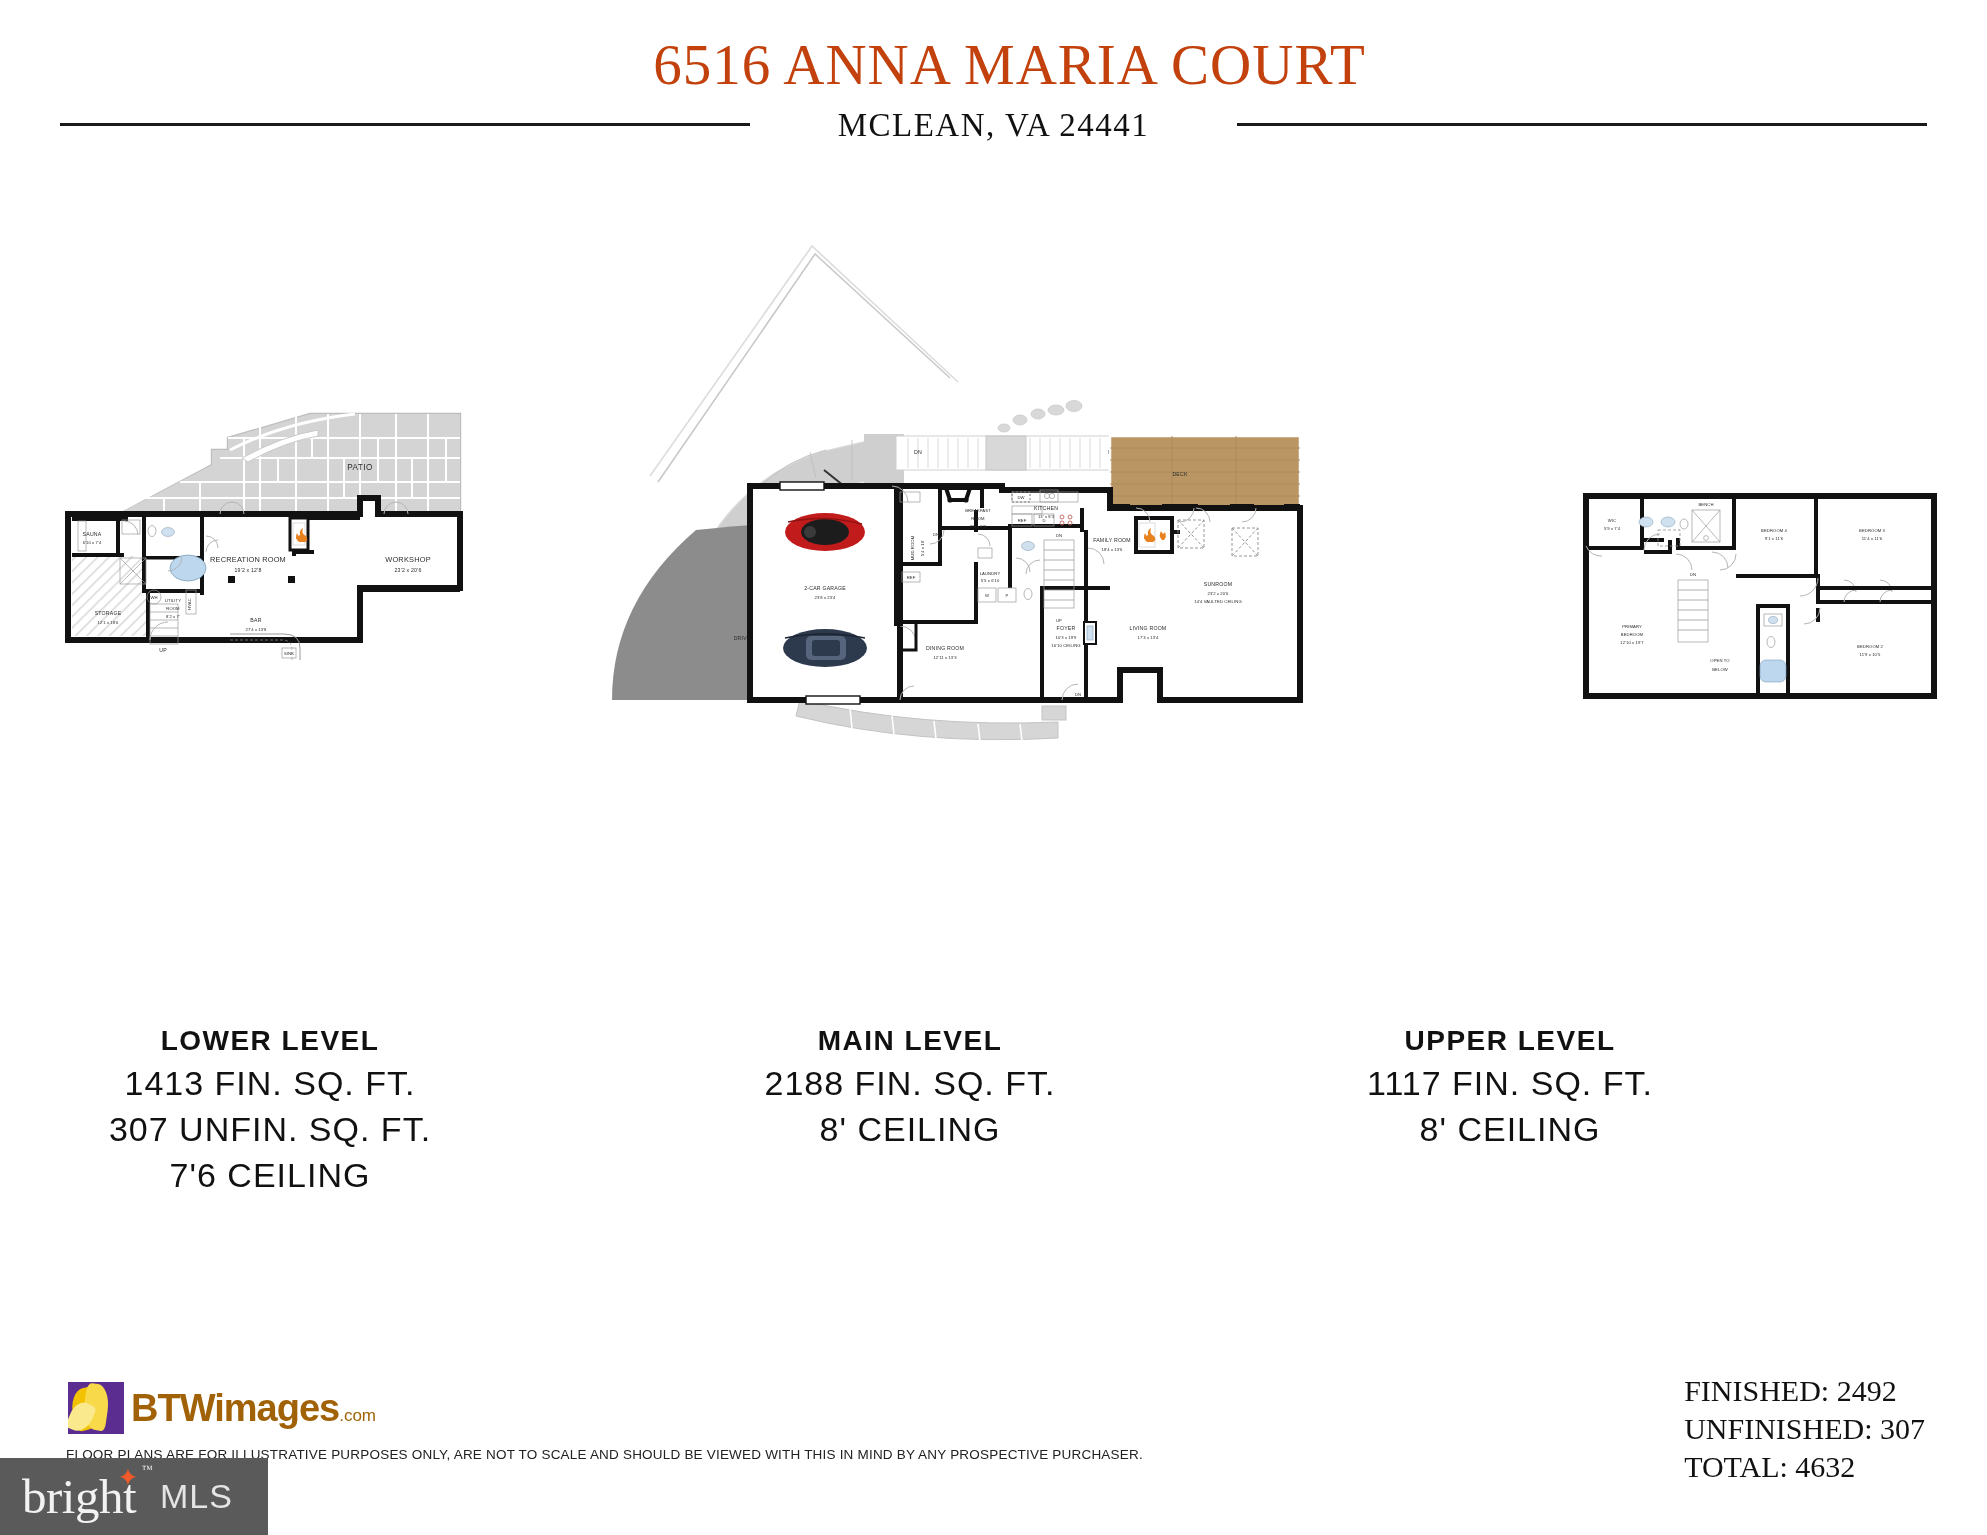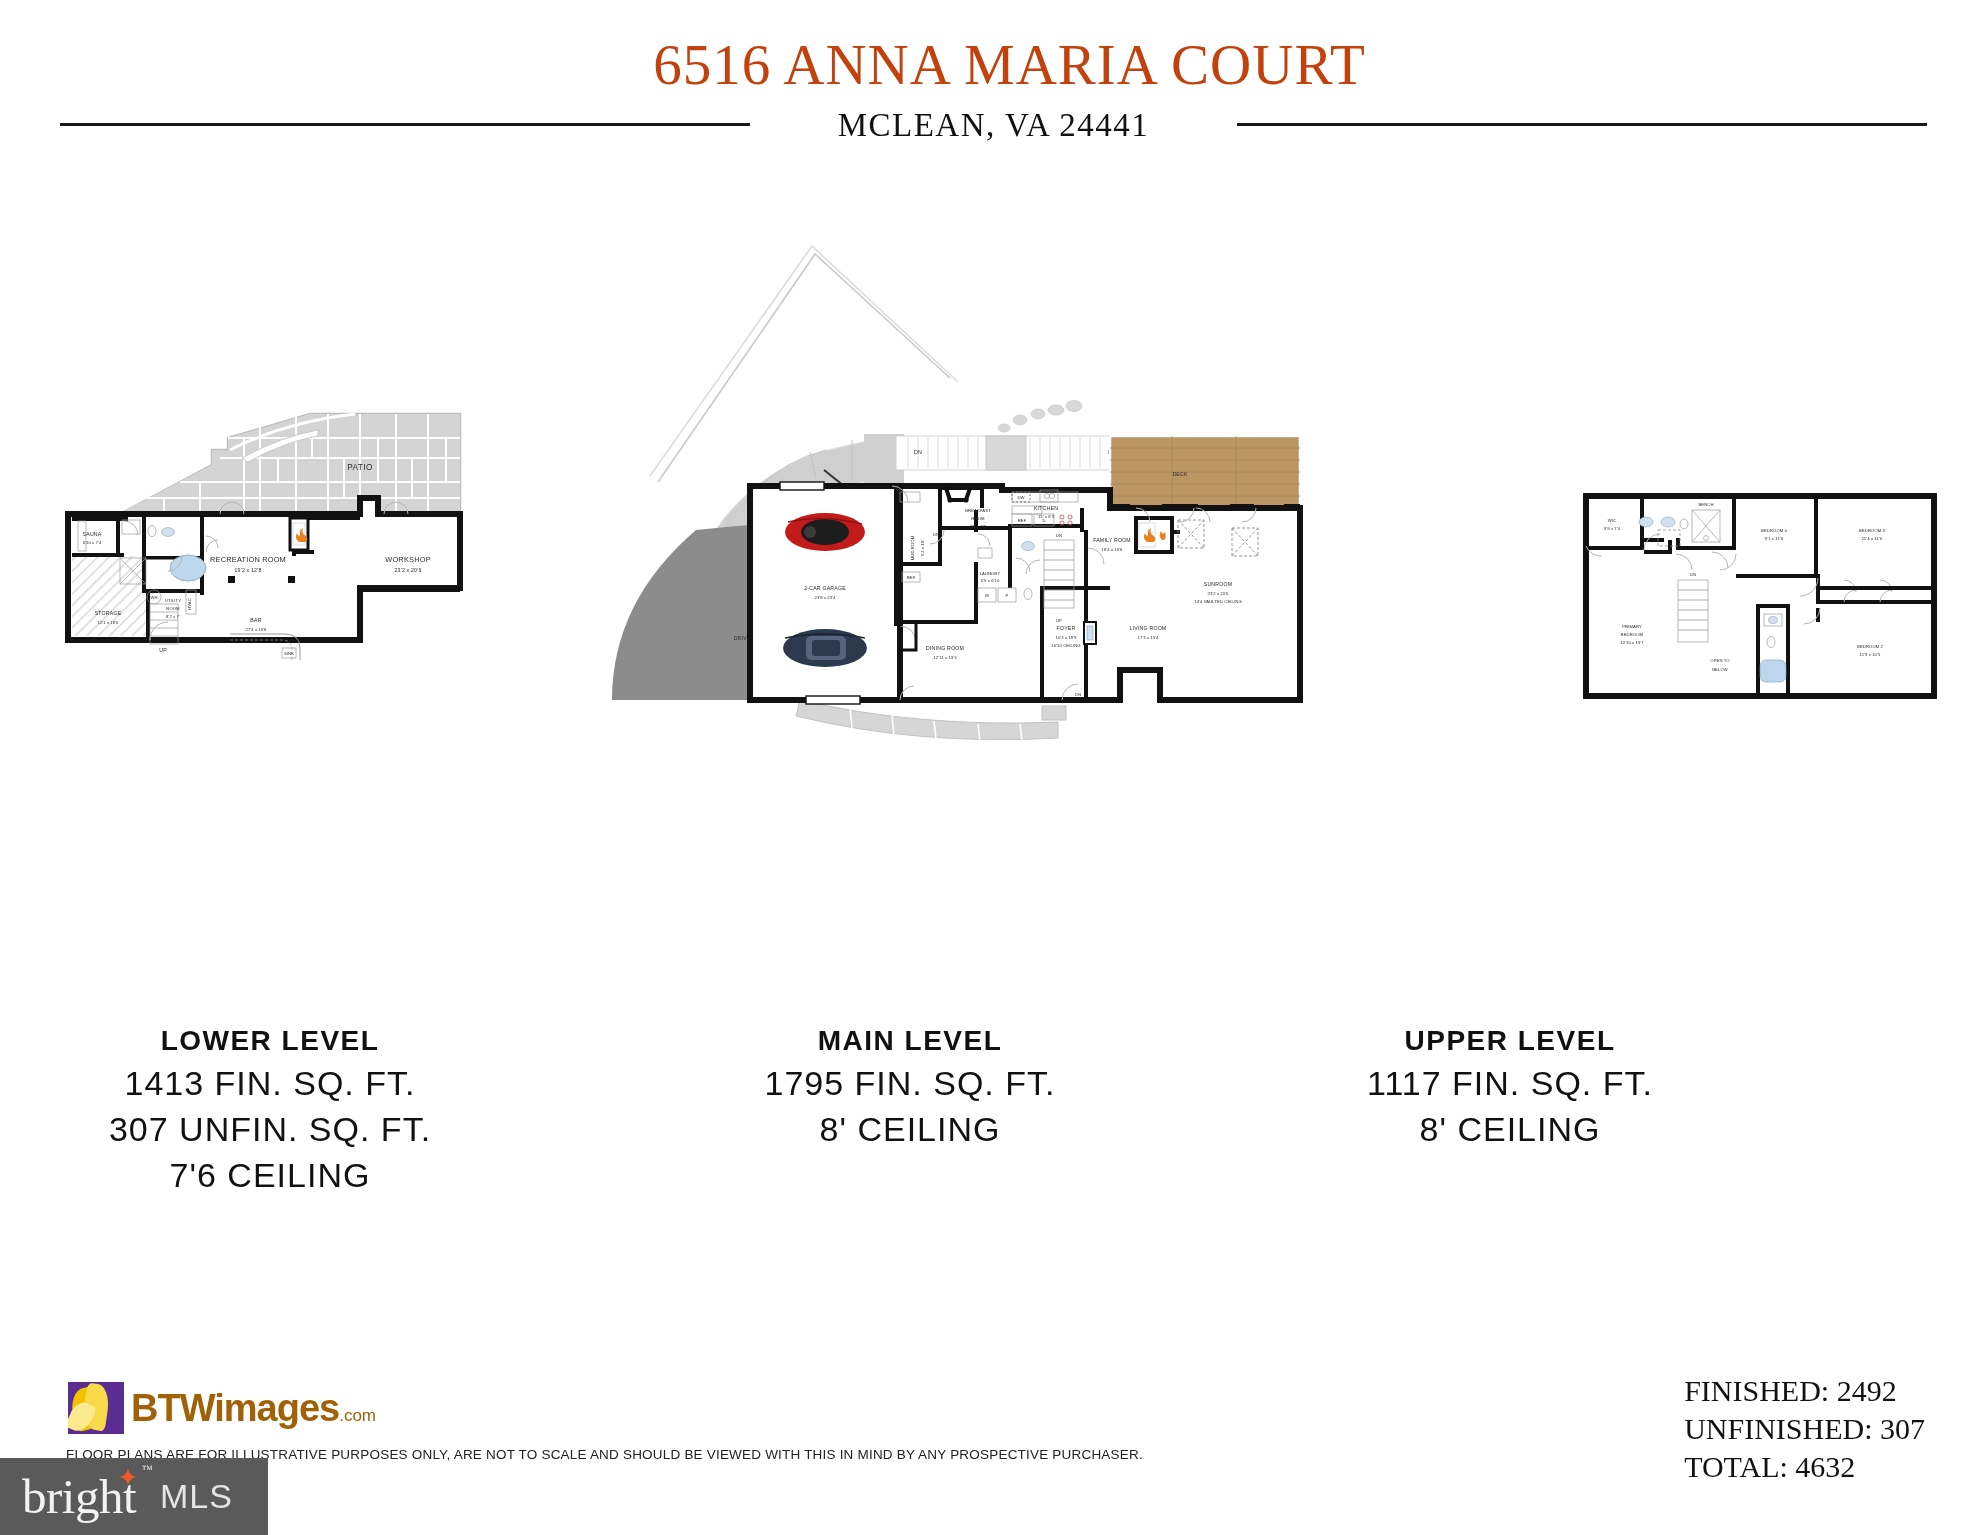--- a/index.html
+++ b/index.html
@@ -611,21 +611,21 @@
 
 <div id="captions">
   <div class="cap" id="cap-lower">
     <div class="ttl">LOWER LEVEL</div>
     <div class="ln">1413 FIN. SQ. FT.</div>
     <div class="ln">307 UNFIN. SQ. FT.</div>
     <div class="ln">7'6 CEILING</div>
   </div>
   <div class="cap" id="cap-main">
     <div class="ttl">MAIN LEVEL</div>
-    <div class="ln">1795 FIN. SQ. FT.</div>
+    <div class="ln">2188 FIN. SQ. FT.</div>
     <div class="ln">8' CEILING</div>
   </div>
   <div class="cap" id="cap-upper">
     <div class="ttl">UPPER LEVEL</div>
     <div class="ln">1117 FIN. SQ. FT.</div>
     <div class="ln">8' CEILING</div>
   </div>
 </div>
 
 <div id="btw">

